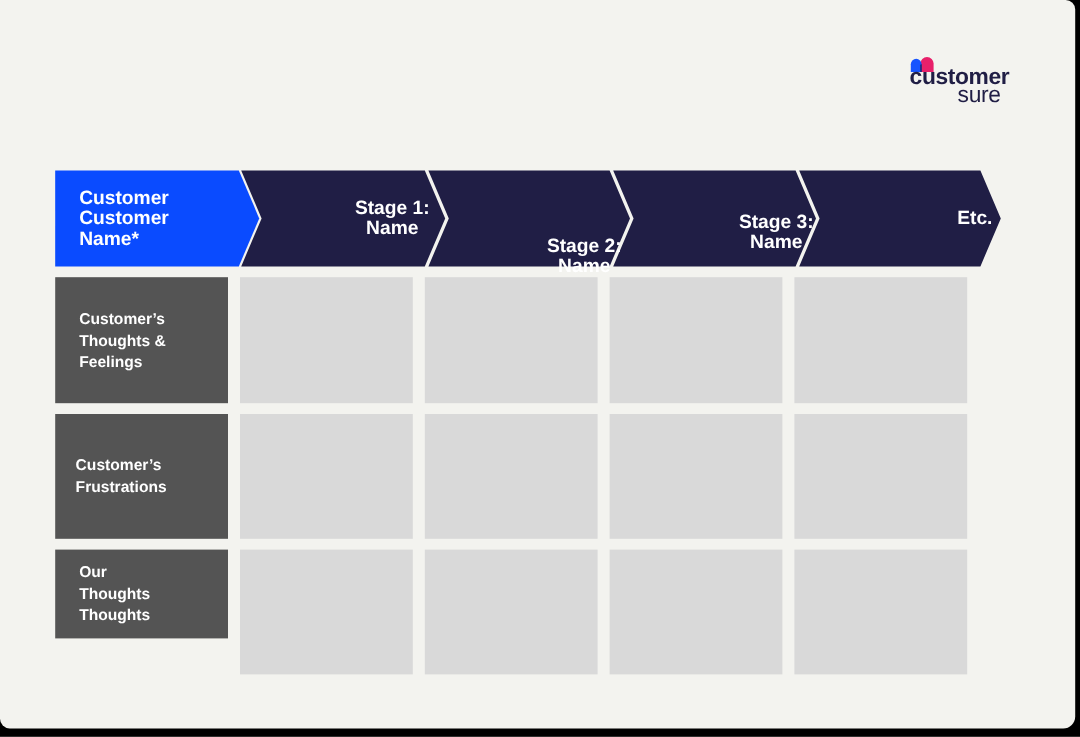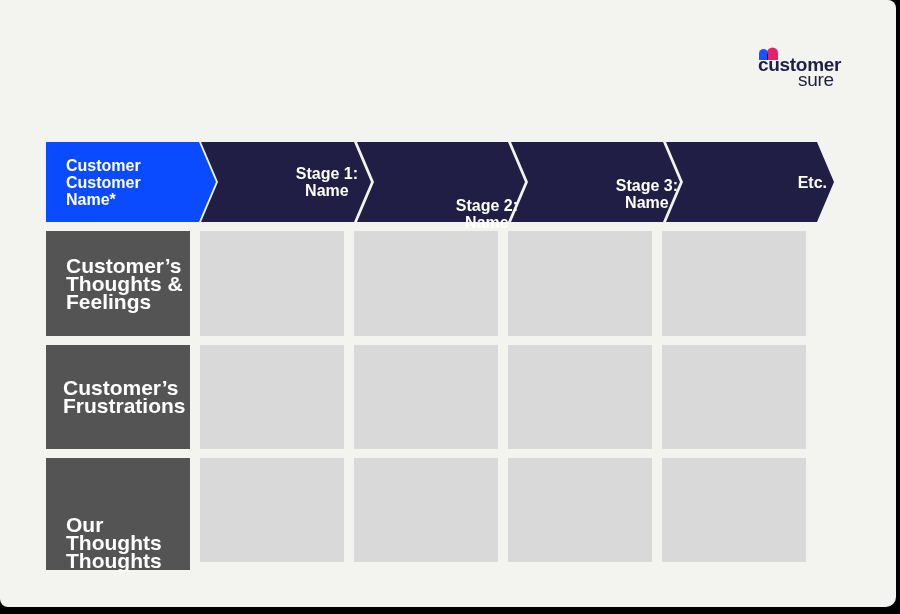--- a/index.html
+++ b/index.html
@@ -30,21 +30,21 @@
 
   .chevrons { position:absolute; left:0; top:0; width:896px; height:230px; pointer-events:none; }
   .chev-label {
     position:absolute; color:#fff; font-weight:700; font-size:16px; line-height:17px;
     text-align:center; display:flex; align-items:center; justify-content:flex-end;
   }
   .chev-label.first { text-align:left; justify-content:flex-start; }
 
   .row-label {
     position:absolute; left:46px; width:144px; background:#545454; color:#fff;
-    font-weight:700; font-size:21px; line-height:18px;
+    font-weight:700; font-size:13px; line-height:18px;
     display:flex; align-items:center; box-sizing:border-box; padding-left:20px;
   }
   .cell { position:absolute; width:144px; background:#D9D9D9; }
 </style>
 </head>
 <body>
 
 <div class="card">
 
   <div class="logo">
@@ -114,21 +114,21 @@
       <div class="row-label" style="top: 345px; height: 104px; padding-left: 17px;">
         <div>
           <div>Customer’s</div>
           <div>Frustrations</div>
         </div>
       </div>
       <div class="cell" style="left: 200px; top: 345px; height: 104px;"></div>
       <div class="cell" style="left: 354px; top: 345px; height: 104px;"></div>
       <div class="cell" style="left: 508px; top: 345px; height: 104px;"></div>
       <div class="cell" style="left: 662px; top: 345px; height: 104px;"></div>
-      <div class="row-label" style="top: 458px; height: 112px;  align-items: flex-end;">
+      <div class="row-label" style="top: 458px; height: 74px; ">
         <div>
           <div>Our</div>
           <div>Thoughts</div>
           <div>Thoughts</div>
         </div>
       </div>
       <div class="cell" style="left: 200px; top: 458px; height: 104px;"></div>
       <div class="cell" style="left: 354px; top: 458px; height: 104px;"></div>
       <div class="cell" style="left: 508px; top: 458px; height: 104px;"></div>
       <div class="cell" style="left: 662px; top: 458px; height: 104px;"></div>

